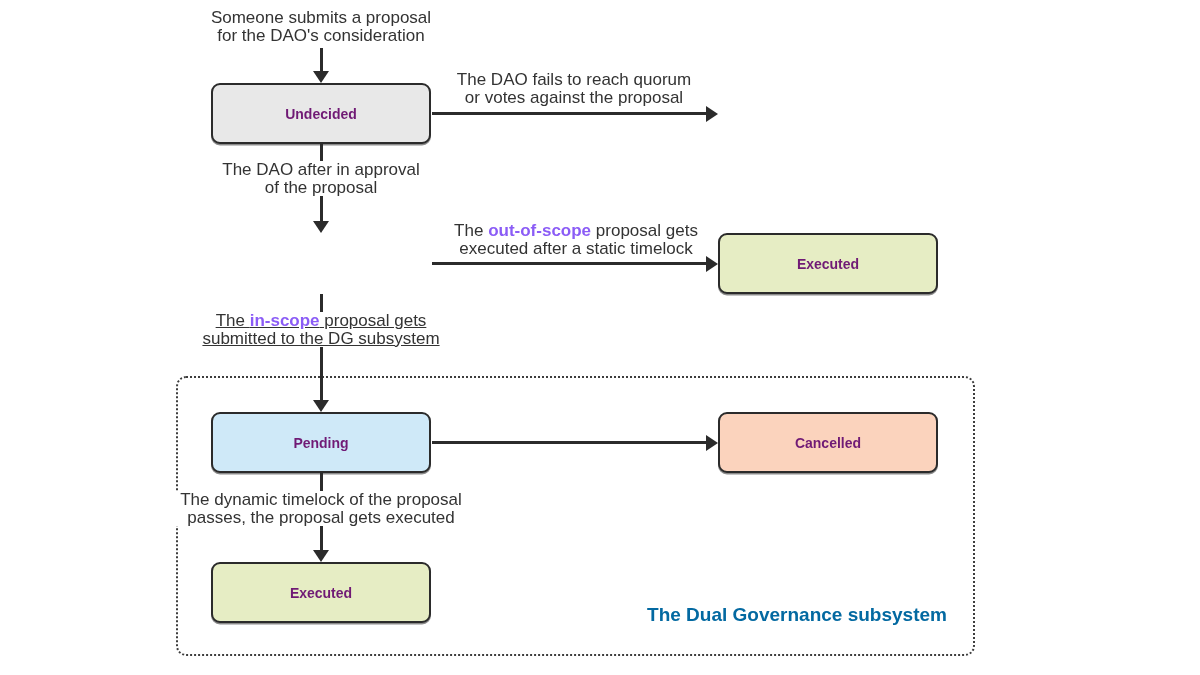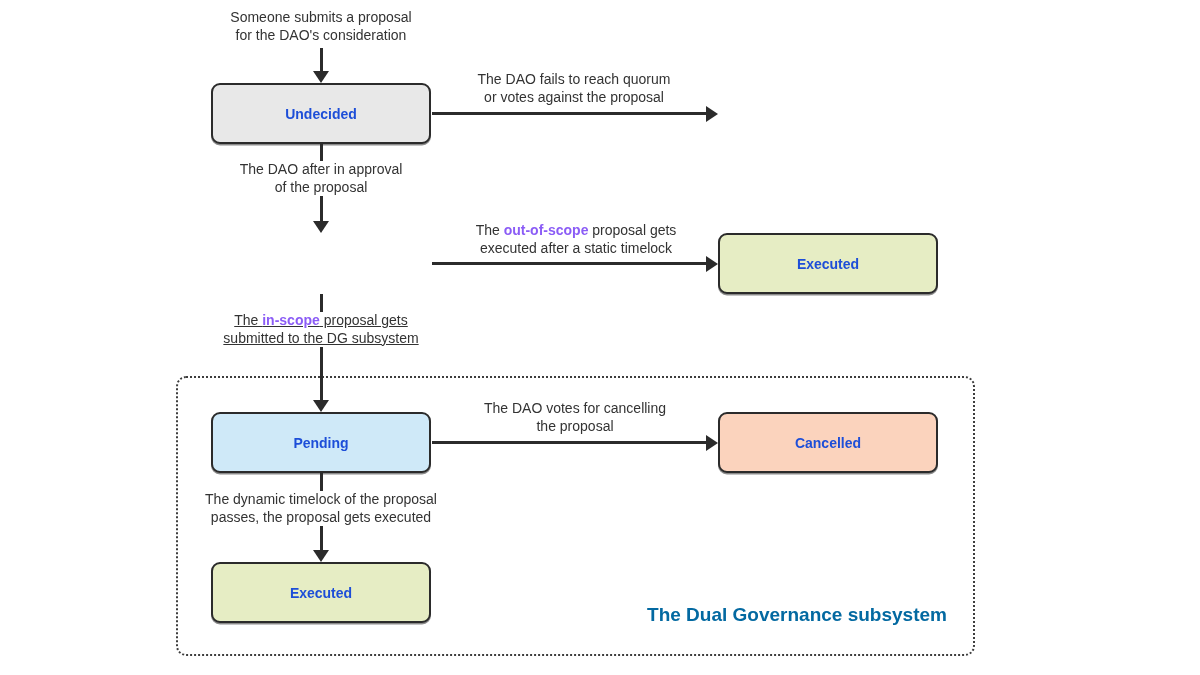--- a/index.html
+++ b/index.html
@@ -11,42 +11,42 @@
   }
   .canvas { position: relative; width: 1200px; height: 675px; }
 
   .node {
     position: absolute;
     width: 220px; height: 61px;
     border: 2px solid #2b2b2b;
     border-radius: 9px;
     box-sizing: border-box;
     display: flex; align-items: center; justify-content: center;
-    font-size: 14px; font-weight: bold; color: #1d4ed8;
+    font-size: 14px; font-weight: bold; color: #701a75;
     box-shadow: 0 1.5px 0 rgba(43,43,43,0.55);
   }
 
   .vline  { position: absolute; width: 3px;  background: #2b2b2b; }
   .hline  { position: absolute; height: 3px; background: #2b2b2b; }
   .head-down {
     position: absolute; width: 0; height: 0;
     border-left: 8px solid transparent; border-right: 8px solid transparent;
     border-top: 12px solid #2b2b2b;
   }
   .head-right {
     position: absolute; width: 0; height: 0;
     border-top: 8px solid transparent; border-bottom: 8px solid transparent;
     border-left: 12px solid #2b2b2b;
   }
 
   .elabel {
     position: absolute;
     transform: translateX(-50%);
     text-align: center;
-    font-size: 14px; line-height: 17.5px;
+    font-size: 17px; line-height: 17.5px;
     color: #333333;
     background: #ffffff;
     padding: 0 5px;
     white-space: nowrap;
   }
   .elabel b { color: #8b5cf6; }
 
   .dg-box {
     position: absolute;
     left: 176px; top: 376px;
@@ -127,23 +127,19 @@
   <div class="elabel" style="left:576px; top:222px;">
     <span>The </span><b>out-of-scope</b><span> proposal gets</span><br>
     <span>executed after a static timelock</span>
   </div>
 
   <div class="elabel" style="left:321px; top:312px;text-decoration:underline;">
     <span>The </span><b>in-scope</b><span> proposal gets</span><br>
     <span>submitted to the DG subsystem</span>
   </div>
 
-  <div class="elabel" style="left:575px; top:400px;">
-    <span>The DAO votes for cancelling</span><b></b><span></span><br>
-    <span>the proposal</span>
-  </div>
 
   <div class="elabel" style="left:321px; top:491px;">
     <span>The dynamic timelock of the proposal</span><b></b><span></span><br>
     <span>passes, the proposal gets executed</span>
   </div>
 
 </div>
 
 </body></html>

